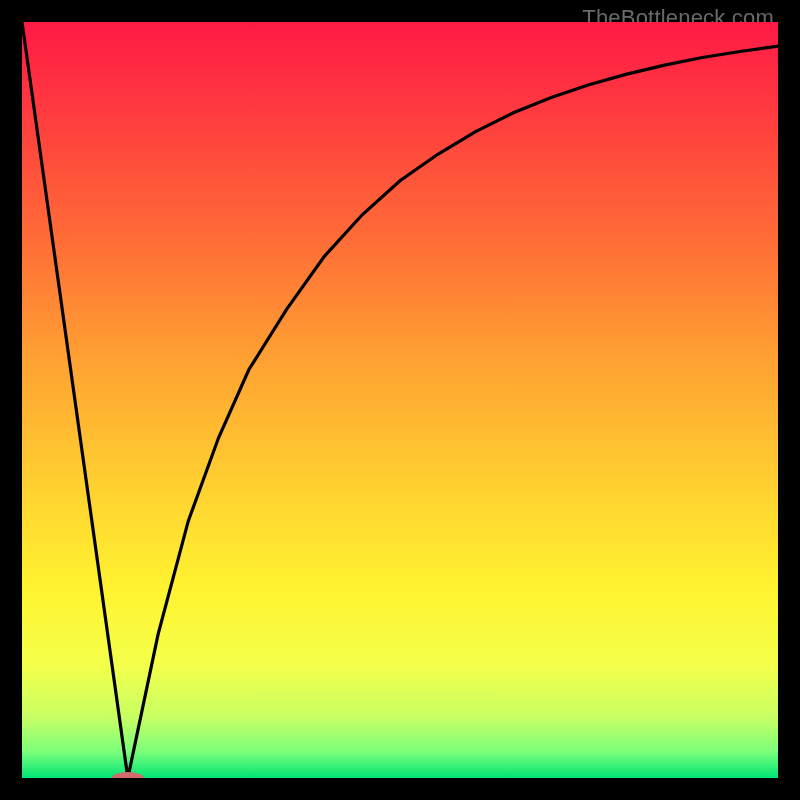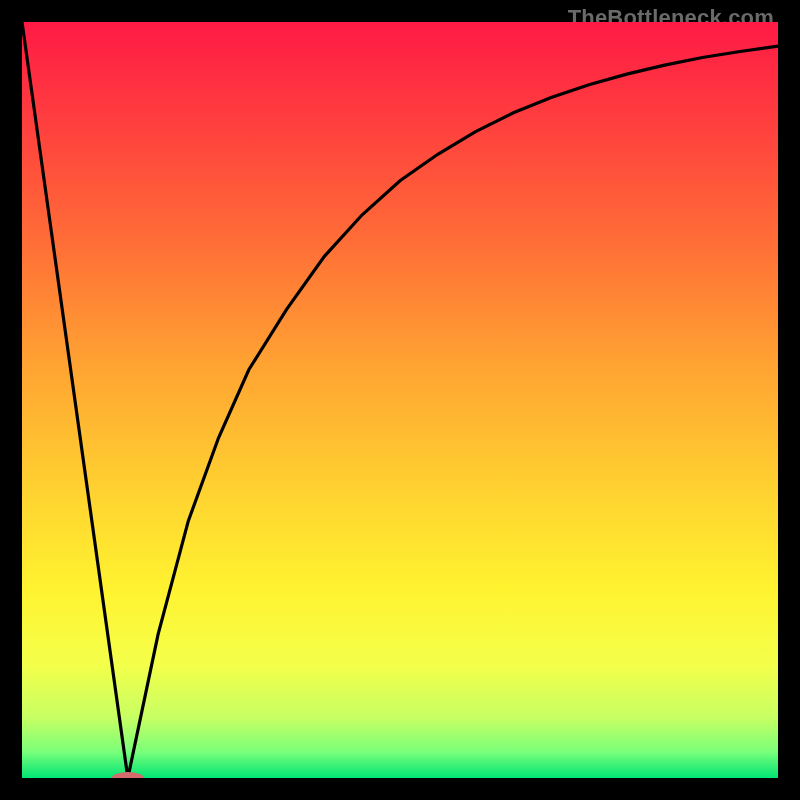--- a/index.html
+++ b/index.html
@@ -26,21 +26,21 @@
     width: 756px;
     height: 756px;
   }
   .watermark {
     position: absolute;
     top: 5px;
     right: 26px;
     color: #6a6a6a;
     font-size: 22px;
     letter-spacing: 0.2px;
-    font-weight: 700;
+    font-weight: 400;
   }
 </style>
 </head>
 <body>
 
 <div class="watermark">TheBottleneck.com</div>
 
 <div class="frame">
   <svg class="plot" viewBox="0 0 756 756" preserveAspectRatio="none">
     <defs>

